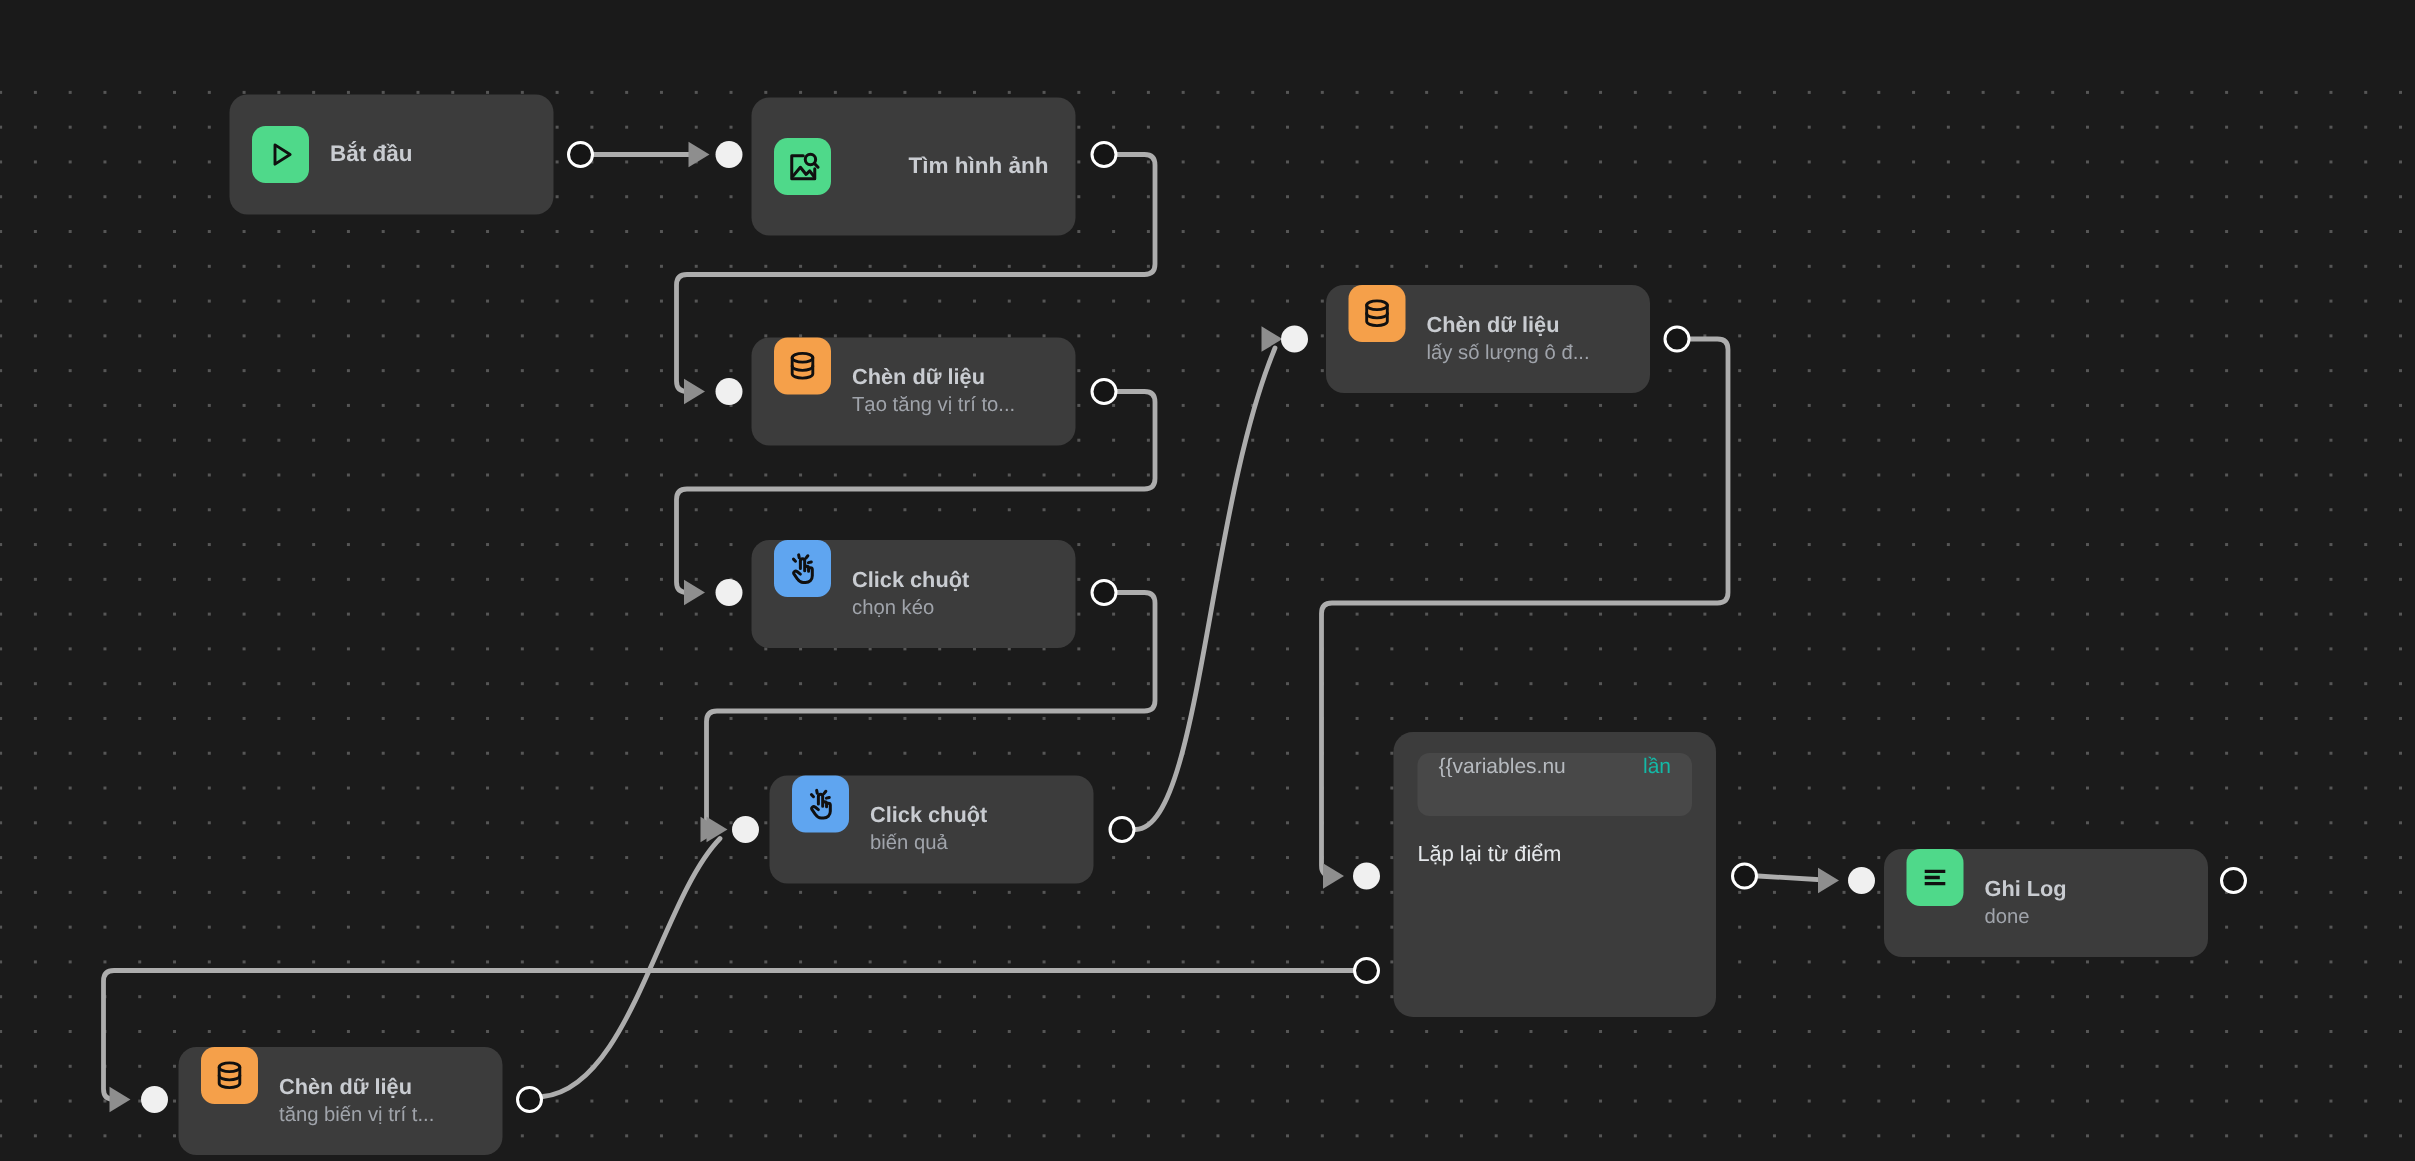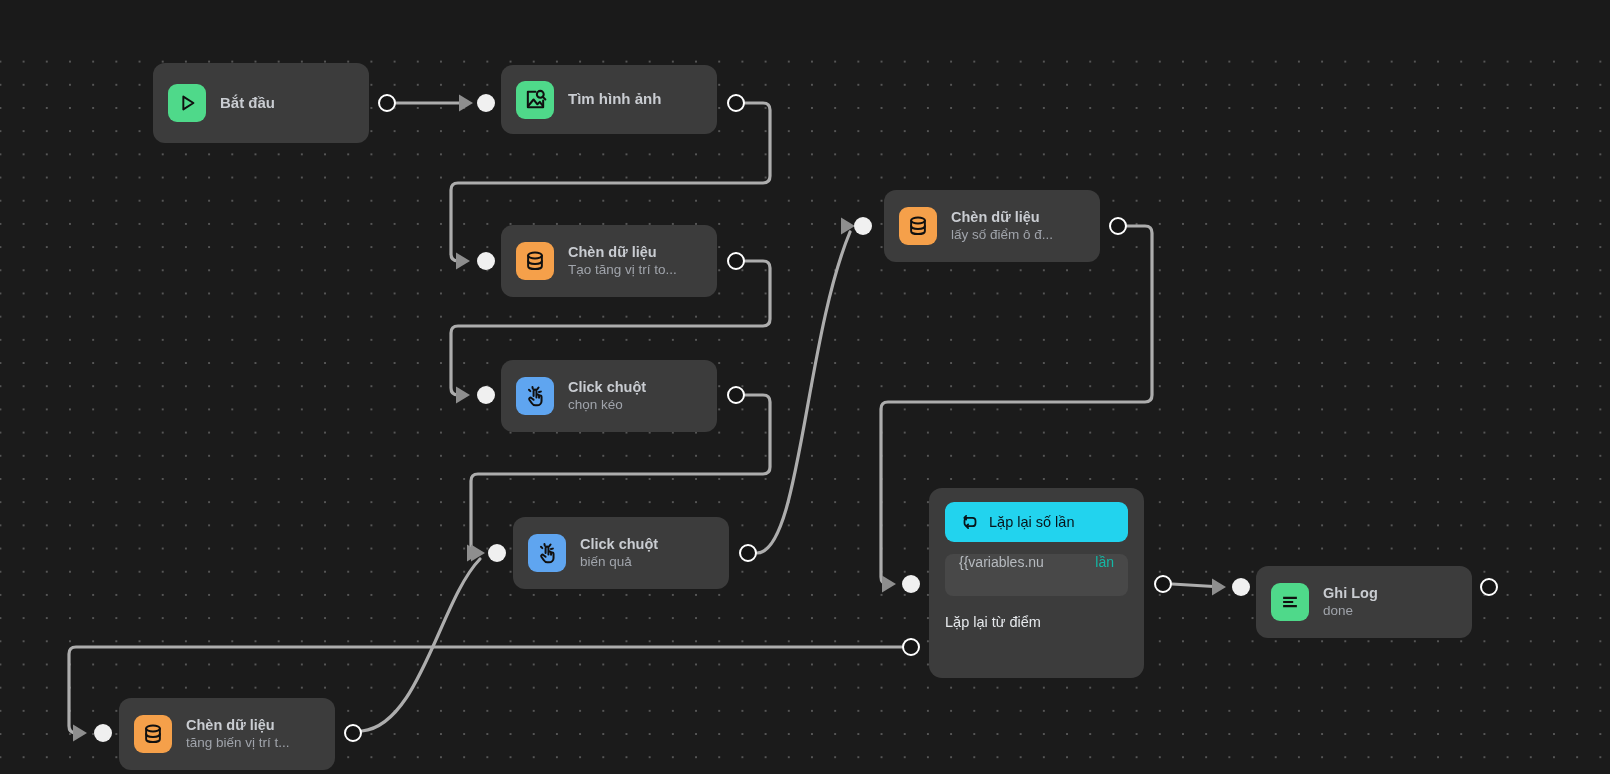--- a/index.html
+++ b/index.html
@@ -19,21 +19,20 @@
     overflow: hidden;
     margin-top: 40px;
   }
   #edges { position: absolute; inset: 0; width: 1610px; height: 774px; pointer-events: none; }
 
   .node {
     position: absolute;
     background: #3c3c3c;
     border-radius: 12px;
     display: flex;
-    align-items: center;
     padding: 0 18px 0 15px;
     gap: 14px;
   }
   .node .icon {
     width: 38px; height: 38px;
     border-radius: 9px;
     display: flex; align-items: center; justify-content: center;
     flex: 0 0 auto;
   }
   .node .txt { display: flex; flex-direction: column; justify-content: center; line-height: 1.22; }
@@ -115,21 +114,21 @@
       <div class="node solo" style="left: 153px; top: 23px; width: 216px; height: 80px;">
         <div class="icon" style="background: rgb(79, 217, 138);">
           <svg class="gl" width="22" height="22" viewBox="0 0 24 24">
             <path d="M8 5 L19 12 L8 19 Z" stroke="#101010" fill="none" stroke-width="2.1" stroke-linecap="round" stroke-linejoin="round"></path>
           </svg>
         </div>
         <div class="txt">
           <div class="title">Bắt đầu</div>
         </div>
       </div>
-      <div class="node solo" style="left: 501px; top: 25px; width: 216px; height: 69px;">
+      <div class="node solo" style="left: 501px; top: 25px; width: 216px; height: 92px; justify-content: space-between;">
         <div class="icon" style="background: rgb(79, 217, 138);">
           <svg class="gl" width="23" height="23" viewBox="0 0 24 24">
         <path d="M4 4 H12 M4 4 V20 H20 V13 M4 9 V4" stroke="#101010" fill="none" stroke-width="2.1" stroke-linecap="round" stroke-linejoin="round"></path>
         <path d="M5 18 L10 12 L14 17 L16.5 14.5 L19.5 18.5" stroke="#101010" fill="none" stroke-width="2.1" stroke-linecap="round" stroke-linejoin="round"></path>
         <circle cx="17" cy="6.6" r="3.6" stroke="#101010" fill="none" stroke-width="2.1" stroke-linecap="round" stroke-linejoin="round"></circle>
         <path d="M19.7 9.3 L22.3 12" stroke="#101010" fill="none" stroke-width="2.1" stroke-linecap="round" stroke-linejoin="round"></path>
           </svg>
         </div>
         <div class="txt">
           <div class="title">Tìm hình ảnh</div>
@@ -175,21 +174,21 @@
       <div class="node" style="left: 884px; top: 150px; width: 216px; height: 72px;">
         <div class="icon" style="background: rgb(245, 160, 74);">
           <svg class="gl" width="22" height="22" viewBox="0 0 24 24">
         <ellipse cx="12" cy="6" rx="7.5" ry="3.2" stroke="#101010" fill="none" stroke-width="2.1" stroke-linecap="round" stroke-linejoin="round"></ellipse>
         <path d="M4.5 6 V12 C4.5 13.8 7.9 15.2 12 15.2 C16.1 15.2 19.5 13.8 19.5 12 V6" stroke="#101010" fill="none" stroke-width="2.1" stroke-linecap="round" stroke-linejoin="round"></path>
         <path d="M4.5 12 V17.6 C4.5 19.4 7.9 20.8 12 20.8 C16.1 20.8 19.5 19.4 19.5 17.6 V12" stroke="#101010" fill="none" stroke-width="2.1" stroke-linecap="round" stroke-linejoin="round"></path>
           </svg>
         </div>
         <div class="txt">
           <div class="title">Chèn dữ liệu</div>
-          <div class="sub">lấy số điểm ô đ...</div>
+          <div class="sub">lấy số lượng ô đ...</div>
         </div>
       </div>
       <div class="node" style="left: 119px; top: 658px; width: 216px; height: 72px;">
         <div class="icon" style="background: rgb(245, 160, 74);">
           <svg class="gl" width="22" height="22" viewBox="0 0 24 24">
         <ellipse cx="12" cy="6" rx="7.5" ry="3.2" stroke="#101010" fill="none" stroke-width="2.1" stroke-linecap="round" stroke-linejoin="round"></ellipse>
         <path d="M4.5 6 V12 C4.5 13.8 7.9 15.2 12 15.2 C16.1 15.2 19.5 13.8 19.5 12 V6" stroke="#101010" fill="none" stroke-width="2.1" stroke-linecap="round" stroke-linejoin="round"></path>
         <path d="M4.5 12 V17.6 C4.5 19.4 7.9 20.8 12 20.8 C16.1 20.8 19.5 19.4 19.5 17.6 V12" stroke="#101010" fill="none" stroke-width="2.1" stroke-linecap="round" stroke-linejoin="round"></path>
           </svg>
         </div>
@@ -203,30 +202,20 @@
           <svg class="gl" width="22" height="22" viewBox="0 0 24 24">
         <path d="M4.5 7.5 H19.5 M4.5 12 H15.5 M4.5 16.5 H19.5" stroke="#101010" stroke-width="2.4" stroke-linecap="butt" fill="none"></path>
           </svg>
         </div>
         <div class="txt">
           <div class="title">Ghi Log</div>
           <div class="sub">done</div>
         </div>
       </div>
       <div class="loop-node" style="left: 929px; top: 448px; width: 215px; height: 190px;">
-        <div class="loop-head">
-     <span>
-            <svg class="gl" width="20" height="20" viewBox="0 0 24 24">
-        <path d="M7 7 H15 a3.6 3.6 0 0 1 3.6 3.6 v2.8 a3.6 3.6 0 0 1 -3.6 3.6 H9 a3.6 3.6 0 0 1 -3.6 -3.6 v-2.8 A3.6 3.6 0 0 1 9 7" stroke="#07141a" fill="none" stroke-width="2.1" stroke-linecap="round" stroke-linejoin="round"></path>
-        <path d="M7.4 4.6 L5.1 7 L7.4 9.2" stroke="#07141a" fill="none" stroke-width="2.1" stroke-linecap="round" stroke-linejoin="round"></path>
-        <path d="M9.8 19.3 L7.4 17 L9.8 14.8" stroke="#07141a" fill="none" stroke-width="2.1" stroke-linecap="round" stroke-linejoin="round"></path>
-            </svg>
-          </span>
-     <span class="lbl">Lặp lại số lần</span>
-   </div>
    <div class="loop-field">
      <span class="val">{{variables.nu</span>
      <span class="unit">lần</span>
    </div>
    <div class="loop-foot">Lặp lại từ điểm</div>
       </div>
     </div>
   <div id="port-layer">
       <div class="port out" style="left: 387px; top: 63px;"></div>
       <div class="port in" style="left: 486px; top: 63px;"></div>

